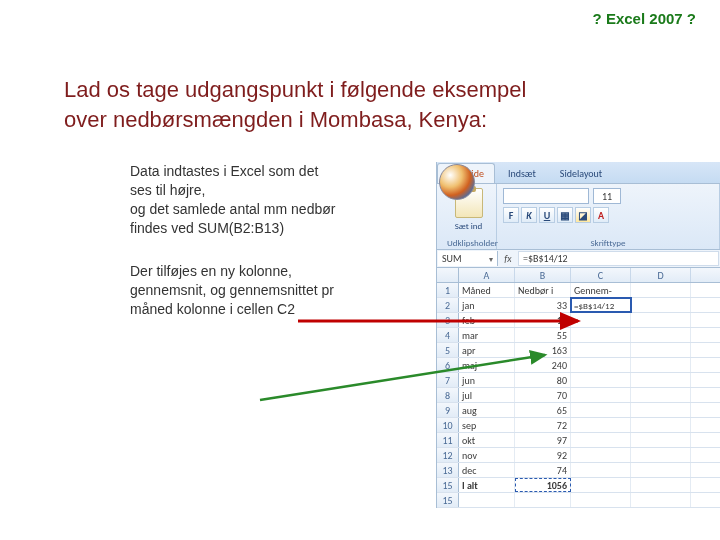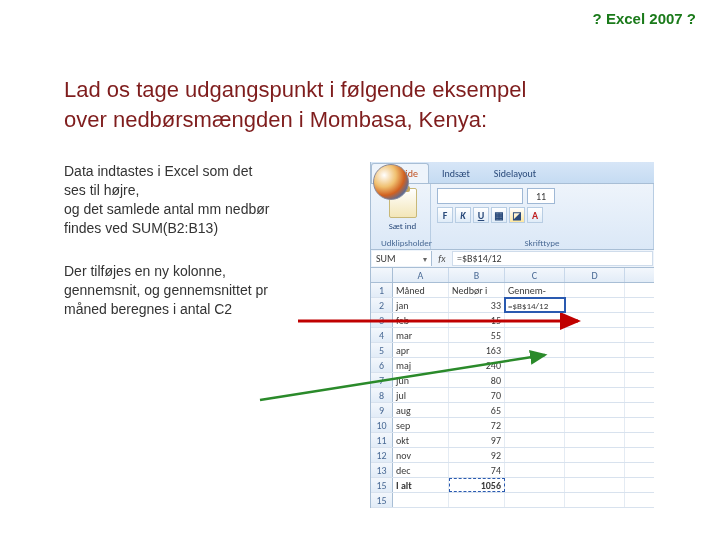--- a/index.html
+++ b/index.html
@@ -20,20 +20,21 @@
   .main-title {
     padding: 48px 64px 0 64px;
     font-size: 22px;
     color: #7f1d1d;
     line-height: 1.35;
   }
   .content {
     display: flex;
     padding: 28px 0 0 64px;
     gap: 16px;
+    justify-content: flex-end;
   }
   .left-col {
     width: 290px;
     font-size: 14px;
     color: #333;
     line-height: 1.35;
   }
   .para1 { margin-bottom: 24px; }
   .para2 { }
   .excel-shot {
@@ -189,21 +190,21 @@
   <div class="left-col">
     <div class="para1">
       <div>Data indtastes i Excel som det</div>
       <div>ses til højre,</div>
       <div>og det samlede antal mm nedbør</div>
       <div>findes ved SUM(B2:B13)</div>
     </div>
     <div class="para2">
       <div>Der tilføjes en ny kolonne,</div>
       <div>gennemsnit, og gennemsnittet pr</div>
-      <div>måned beregnes i antal C2</div>
+      <div>måned kolonne i cellen C2</div>
     </div>
   </div>
 
   <div class="excel-shot">
     <div class="office-btn"></div>
     <div class="ribbon-top">
       <div class="tab active">Startside</div>
       <div class="tab">Indsæt</div>
       <div class="tab">Sidelayout</div>
     </div>

